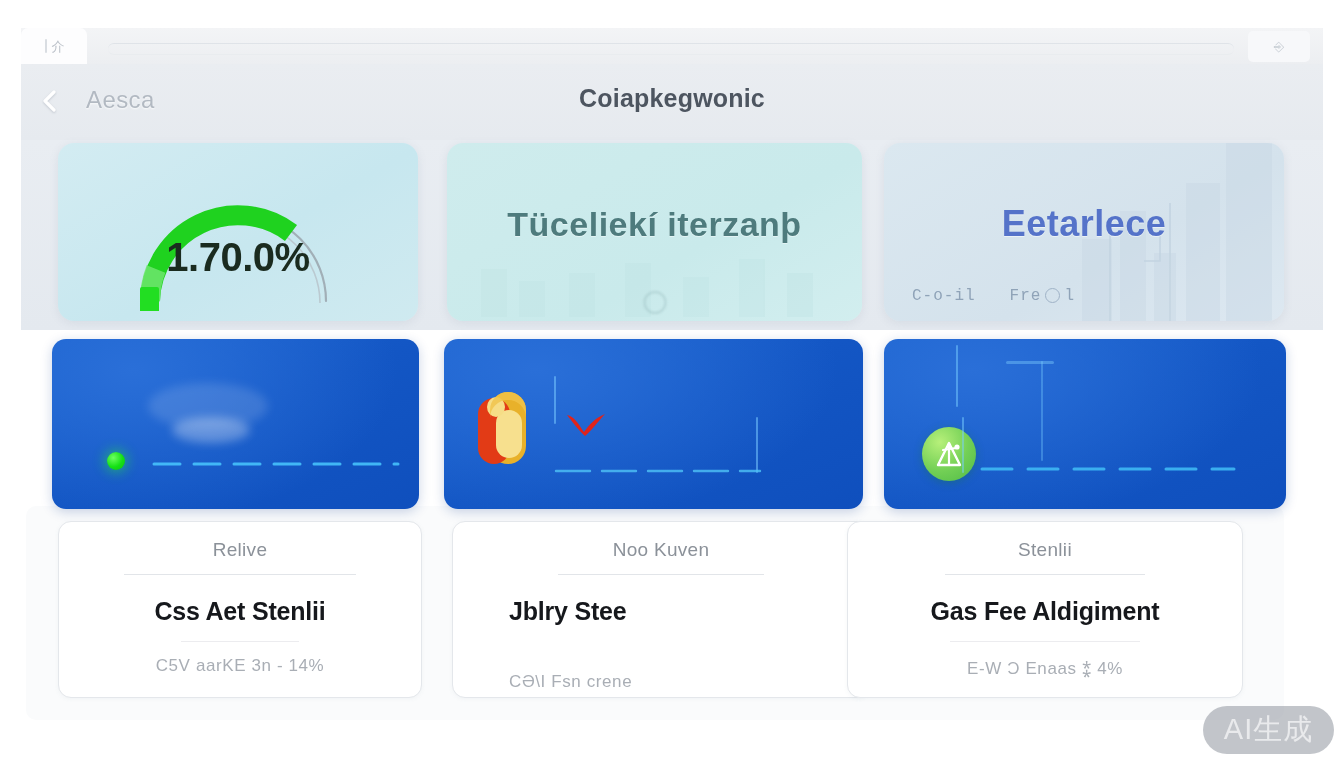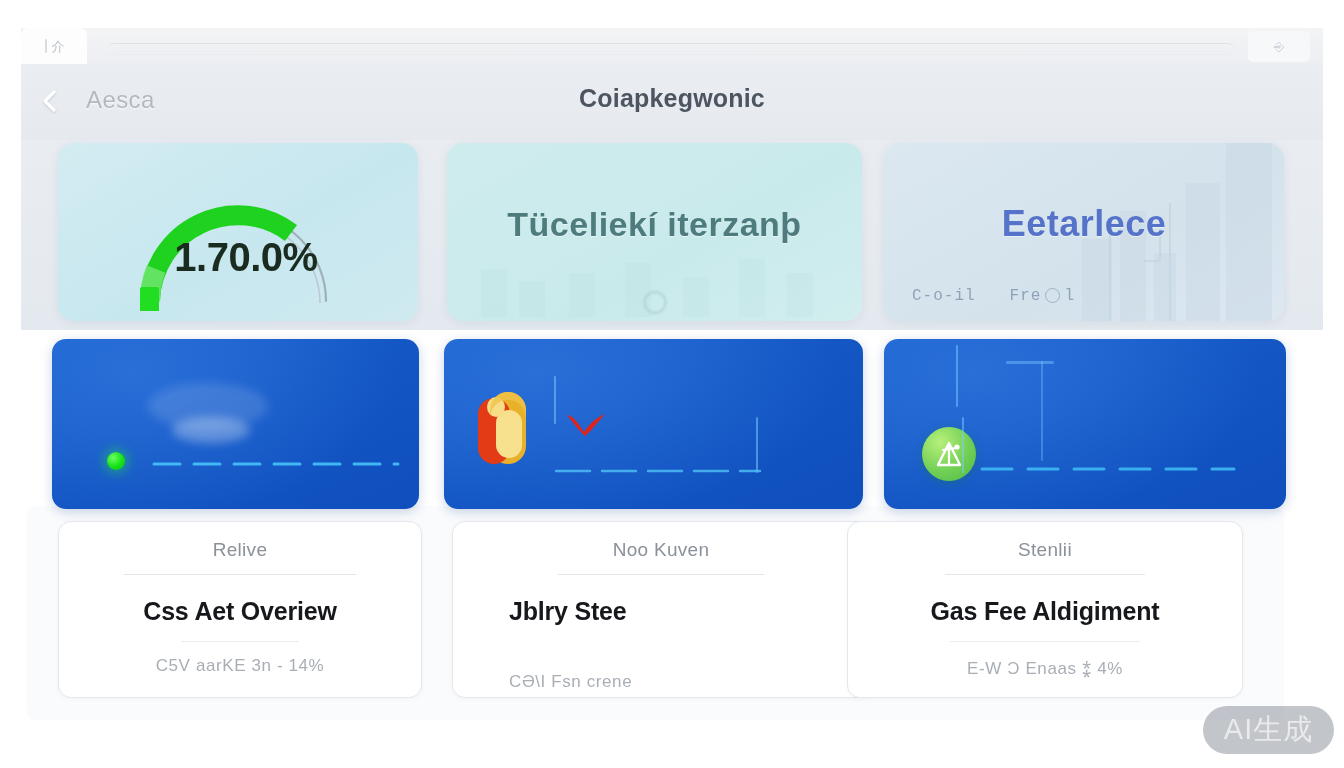--- a/index.html
+++ b/index.html
@@ -67,21 +67,21 @@
     position:absolute;top:143px;height:178px;border-radius:16px;
     box-shadow:0 2px 10px rgba(110,125,145,.12);
     overflow:hidden;
   }
   #stat-0{left:58px;width:360px;background:linear-gradient(150deg,#d3ecf2 0%,#c7e7ef 55%,#cfeaf0 100%);}
   #stat-1{left:447px;width:415px;background:linear-gradient(150deg,#cfeced 0%,#c9eaeb 60%,#d2eeef 100%);}
   #stat-2{left:884px;width:400px;background:linear-gradient(150deg,#dbe8f0 0%,#d4e2ec 60%,#dde8f1 100%);}
 
   .gauge-wrap{position:absolute;left:0;top:8px;width:360px;height:160px;}
   .gauge-value{
-    position:absolute;left:8px;top:92px;width:360px;text-align:center;
+    position:absolute;left:0;top:92px;width:360px;text-align:center;
     font-size:40px;font-weight:700;color:#1a2b1f;letter-spacing:-.5px;
   }
 
   .stat-blur-title{
     position:absolute;left:0;top:62px;width:100%;text-align:center;
     font-size:34px;font-weight:800;letter-spacing:.5px;
     filter:blur(.55px);
   }
   #stat-1 .stat-blur-title{color:#4e7b7d;text-shadow:0 1px 0 rgba(255,255,255,.45);}
   #stat-2 .stat-blur-title{color:#5573c9;font-size:36px;top:60px;text-shadow:0 1px 0 rgba(255,255,255,.5);}
@@ -314,21 +314,21 @@
     <div class="vline" style="left:157px;top:22px;height:100px;background:rgba(120,205,255,.35);"></div>
     <div class="dashline" style="left:122px;top:22px;width:48px;background:rgba(130,210,255,.4);"></div>
     <svg style="position:absolute;left:96px;top:124px;" width="260" height="12">
       <path d="M2 6 H254" stroke="#3fb9f5" stroke-width="3" stroke-linecap="round" stroke-dasharray="30 16" opacity="0.9"></path>
     </svg>
   </div>
 
   <div class="info-card" id="info-0">
     <div class="info-eyebrow">Relive</div>
     <div class="info-rule"></div>
-    <div class="info-title">Css Aet Overiew</div>
+    <div class="info-title">Css Aet Stenlii</div>
     <div class="info-rule2"></div>
     <div class="info-sub">C5V aarKE 3n - 14%</div>
   </div>
 
   <div class="info-card" id="info-1">
     <div class="info-eyebrow">Noo Kuven</div>
     <div class="info-rule"></div>
     <div class="info-title">Jblry Stee</div>
     <div class="info-rule2"></div>
     <div class="info-sub">CƏ\I Fsn  crene</div>

